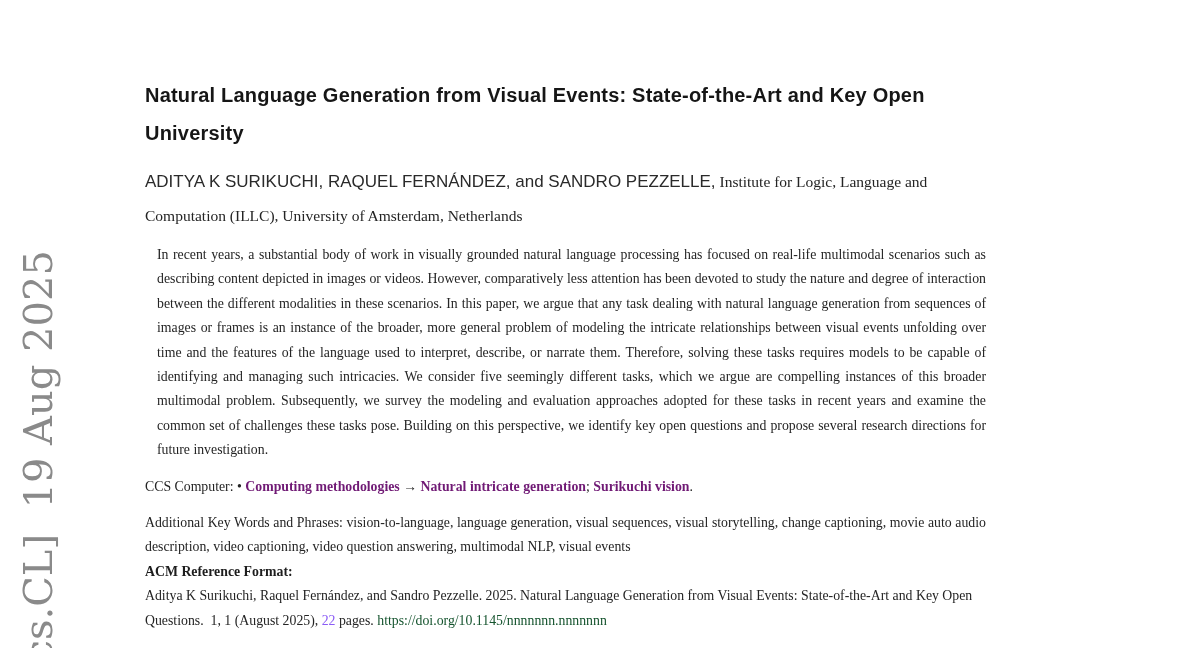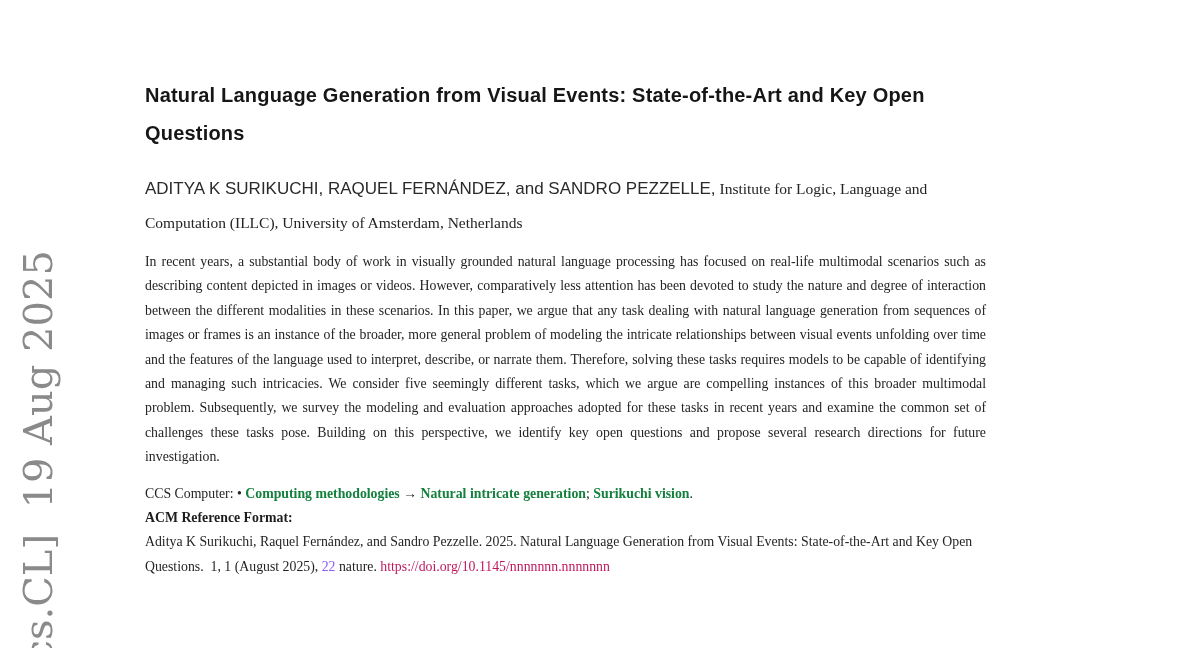--- a/index.html
+++ b/index.html
@@ -39,86 +39,87 @@
   .title {
     margin: 0;
     font-family: "Liberation Sans", sans-serif;
     font-weight: bold;
     font-size: 20px;
     line-height: 38px;
     letter-spacing: 0.2px;
     color: #161616;
   }
   .byline {
-    margin: 20px 0 0 0;
+    margin: 13px 0 0 0;
     line-height: 34px;
   }
   .author-names {
     font-family: "Liberation Sans", sans-serif;
     font-size: 17px;
     color: #2a2a2a;
   }
   .affiliation {
     font-family: "Liberation Serif", serif;
     font-size: 15.5px;
     color: #242424;
   }
   .body-text {
     font-family: "Liberation Serif", serif;
     font-size: 13.8px;
     line-height: 24.4px;
     color: #242424;
   }
   .abstract {
-    margin: 10px 0 0 0;
+    margin: 10px 0 0 12px;
     text-align: justify;
   }
   .ccs {
     margin: 12px 0 0 0;
   }
-  .ccs b { color: #15803d; }
+  .ccs b { color: #701a75; }
   .keywords {
     margin: 12px 0 0 0;
     text-align: justify;
   }
   .acm-ref {
     margin: 0 0 0 0;
   }
   .acm-ref-header {
     font-weight: bold;
     color: #1d1d1d;
   }
   .pages-link {
     color: #8b5cf6;
     text-decoration: none;
     cursor: pointer;
   }
   .doi-link {
-    color: #be185d;
+    color: #14532d;
     text-decoration: none;
     cursor: pointer;
   }
 </style>
 </head>
 <body>
 
 <div class="page">
 
   <div class="watermark">[cs.CL]&nbsp; 19 Aug 2025</div>
 
   <div class="content">
 
-    <h1 class="title">Natural Language Generation from Visual Events: State-of-the-Art and Key Open Questions</h1>
+    <h1 class="title">Natural Language Generation from Visual Events: State-of-the-Art and Key Open University</h1>
 
     <p class="byline"><span class="author-names">ADITYA K SURIKUCHI, RAQUEL FERNÁNDEZ, and SANDRO PEZZELLE,</span><span class="affiliation"> Institute for Logic, Language and Computation (ILLC), University of Amsterdam, Netherlands</span></p>
 
     <p class="body-text abstract">In recent years, a substantial body of work in visually grounded natural language processing has focused on real-life multimodal scenarios such as describing content depicted in images or videos. However, comparatively less attention has been devoted to study the nature and degree of interaction between the different modalities in these scenarios. In this paper, we argue that any task dealing with natural language generation from sequences of images or frames is an instance of the broader, more general problem of modeling the intricate relationships between visual events unfolding over time and the features of the language used to interpret, describe, or narrate them. Therefore, solving these tasks requires models to be capable of identifying and managing such intricacies. We consider five seemingly different tasks, which we argue are compelling instances of this broader multimodal problem. Subsequently, we survey the modeling and evaluation approaches adopted for these tasks in recent years and examine the common set of challenges these tasks pose. Building on this perspective, we identify key open questions and propose several research directions for future investigation.</p>
 
     <p class="body-text ccs"><span>CCS Computer: • </span><b>Computing methodologies</b><span> → </span><b>Natural intricate generation</b><span>; </span><b>Surikuchi vision</b><span>.</span></p>
 
+    <p class="body-text keywords">Additional Key Words and Phrases: vision-to-language, language generation, visual sequences, visual storytelling, change captioning, movie auto audio description, video captioning, video question answering, multimodal NLP, visual events</p>
 
     <div class="body-text acm-ref">
       <div class="acm-ref-header">ACM Reference Format:</div>
-      <div><span>Aditya K Surikuchi, Raquel Fernández, and Sandro Pezzelle. 2025. Natural Language Generation from Visual Events: State-of-the-Art and Key Open Questions.&nbsp; 1, 1 (August 2025), </span><a class="pages-link">22</a><span> nature. </span><a class="doi-link">https://doi.org/10.1145/nnnnnnn.nnnnnnn</a></div>
+      <div><span>Aditya K Surikuchi, Raquel Fernández, and Sandro Pezzelle. 2025. Natural Language Generation from Visual Events: State-of-the-Art and Key Open Questions.&nbsp; 1, 1 (August 2025), </span><a class="pages-link">22</a><span> pages. </span><a class="doi-link">https://doi.org/10.1145/nnnnnnn.nnnnnnn</a></div>
     </div>
 
   </div>
 </div>
 
 </body></html>

